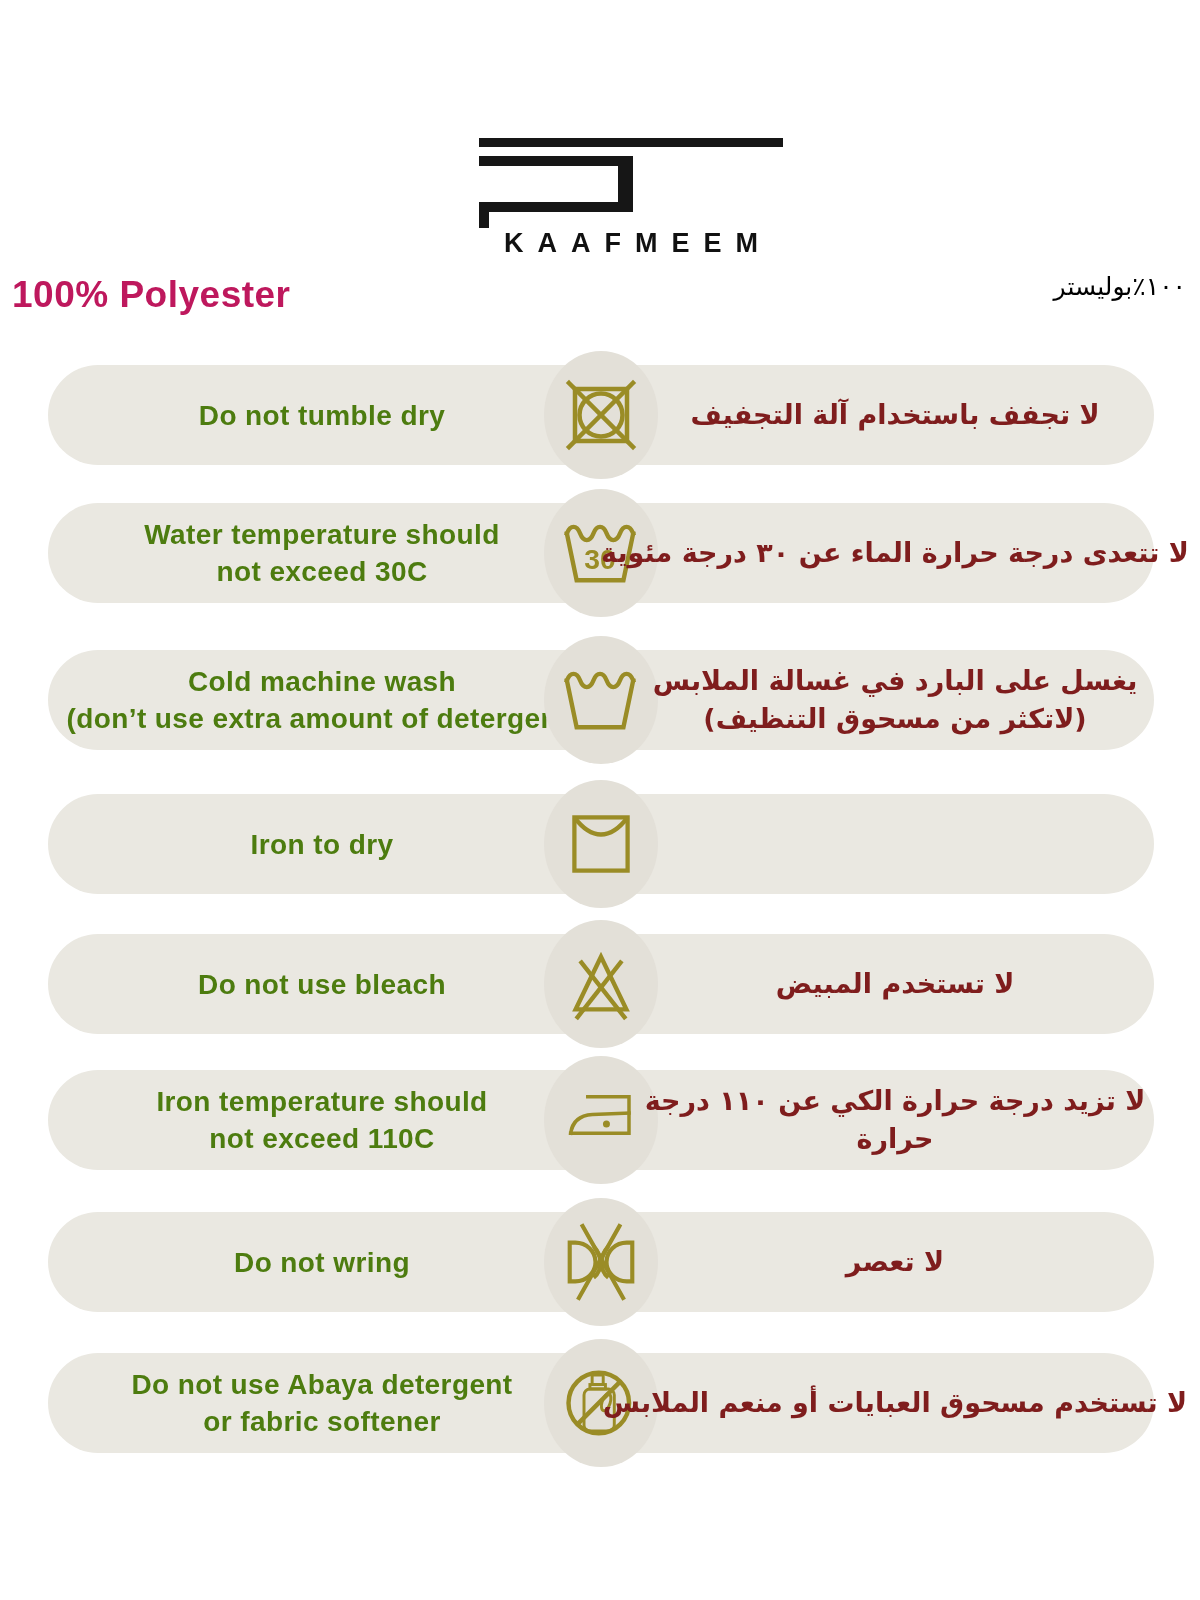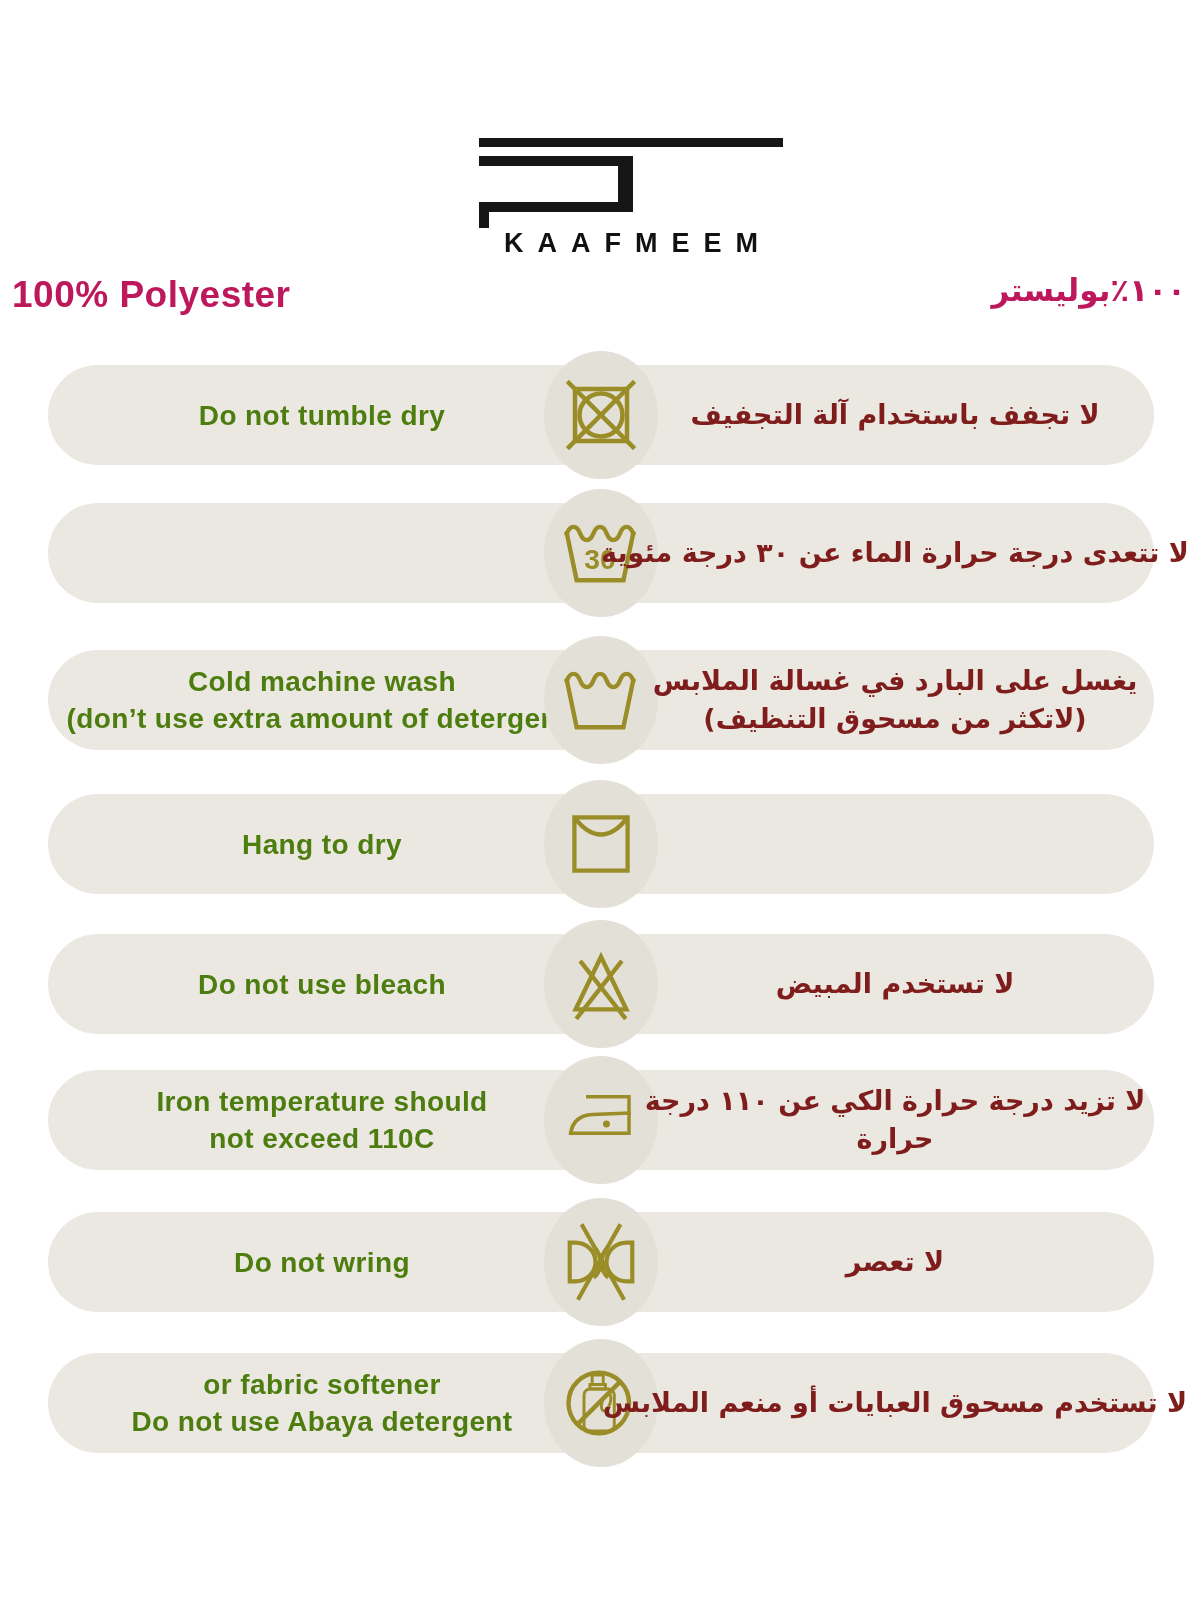--- a/index.html
+++ b/index.html
@@ -6,21 +6,21 @@
   .page{position:relative;width:1200px;height:1600px;background:#ffffff;overflow:hidden;
         font-family:"Liberation Sans",sans-serif;}
 
   
   .logo-mark{position:absolute;left:479px;top:138px;width:304px;height:90px;}
   .logo-mark rect{fill:#161616;}
   .logo-text{position:absolute;left:449px;top:228px;width:364px;text-align:center;
              font-size:27px;font-weight:600;letter-spacing:14px;text-indent:14px;color:#111;}
   .material-en{position:absolute;left:12px;top:274px;font-size:37px;font-weight:600;
                letter-spacing:.5px;color:#be185d;}
-  .material-ar{position:absolute;right:14px;top:272px;font-size:31px;font-weight:700;color:#be185d;
+  .material-ar{position:absolute;right:14px;top:272px;font-size:25px;font-weight:400;color:#000000;
                font-family:"DejaVu Sans",sans-serif;direction:rtl;}
 
   
   .row{position:absolute;left:48px;width:1106px;height:100px;}
   .r1{top:365px}.r2{top:503px}.r3{top:650px}.r4{top:794px}
   .r5{top:934px}.r6{top:1070px}.r7{top:1212px}.r8{top:1353px}
   .pill{position:absolute;inset:0;background:#EAE8E1;border-radius:52px;}
   .badge{position:absolute;left:50%;top:50%;transform:translate(-50%,-50%);
          width:114px;height:128px;background:#E3E0D8;border-radius:50%;
          display:flex;align-items:center;justify-content:center;}
@@ -70,20 +70,24 @@
       </svg>
     </div>
     <div class="ar">
       <div>لا تجفف باستخدام آلة التجفيف</div>
         <div></div>
     </div>
   </div>
 
   <div class="row r2">
     <div class="pill"></div>
+    <div class="en">
+      <div>Water temperature should</div>
+        <div>not exceed 30C</div>
+    </div>
     <div class="badge">
       <svg class="ic thin" width="78" height="78" viewBox="0 0 80 80">
         <path class="cap" d="M5 20 c3.4,-9 10.2,-9 13.6,0 c3.4,9 10.2,9 13.6,0 c3.4,-9 10.2,-9 13.6,0 c3.4,9 10.2,9 13.6,0 c3.4,-9 10.2,-9 13.6,0"></path>
         <path class="cap" d="M5 20 L15 68 H63 L73 20"></path>
         <text x="39" y="56" text-anchor="middle">30</text>
       </svg>
     </div>
     <div class="ar">
       <div>لا تتعدى درجة حرارة الماء عن ٣٠ درجة مئوية</div>
         <div></div>
@@ -104,21 +108,21 @@
     </div>
     <div class="ar">
       <div>يغسل على البارد في غسالة الملابس</div>
         <div>(لاتكثر من مسحوق التنظيف)</div>
     </div>
   </div>
 
   <div class="row r4">
     <div class="pill"></div>
     <div class="en">
-      <div>Hang to dry</div>
+      <div>Iron to dry</div>
         <div></div>
     </div>
     <div class="badge">
       <svg class="ic thin" width="76" height="76" viewBox="0 0 80 80">
         <rect x="12" y="12" width="56" height="56"></rect>
         <path d="M12 12 C 30 36, 50 36, 68 12"></path>
       </svg>
     </div>
   </div>
 
@@ -178,22 +182,22 @@
     </div>
     <div class="ar">
       <div>لا تعصر</div>
         <div></div>
     </div>
   </div>
 
   <div class="row r8">
     <div class="pill"></div>
     <div class="en">
-      <div>or fabric softener</div>
-        <div>Do not use Abaya detergent</div>
+      <div>Do not use Abaya detergent</div>
+        <div>or fabric softener</div>
     </div>
     <div class="badge">
       <svg class="ic" width="96" height="96" viewBox="0 0 130 130">
         <circle cx="62" cy="65" r="41" stroke-width="6"></circle>
         <rect x="53" y="27" width="15" height="13" rx="2" stroke-width="4"></rect>
         <rect x="50" y="40" width="21" height="6" stroke-width="4"></rect>
         <rect x="42" y="46" width="41" height="57" rx="8" stroke-width="4"></rect>
         <ellipse cx="72" cy="64" rx="5.5" ry="12" stroke-width="4" transform="rotate(18 72 64)"></ellipse>
         <line x1="33" y1="94" x2="91" y2="36" stroke-width="6"></line>
       </svg>

